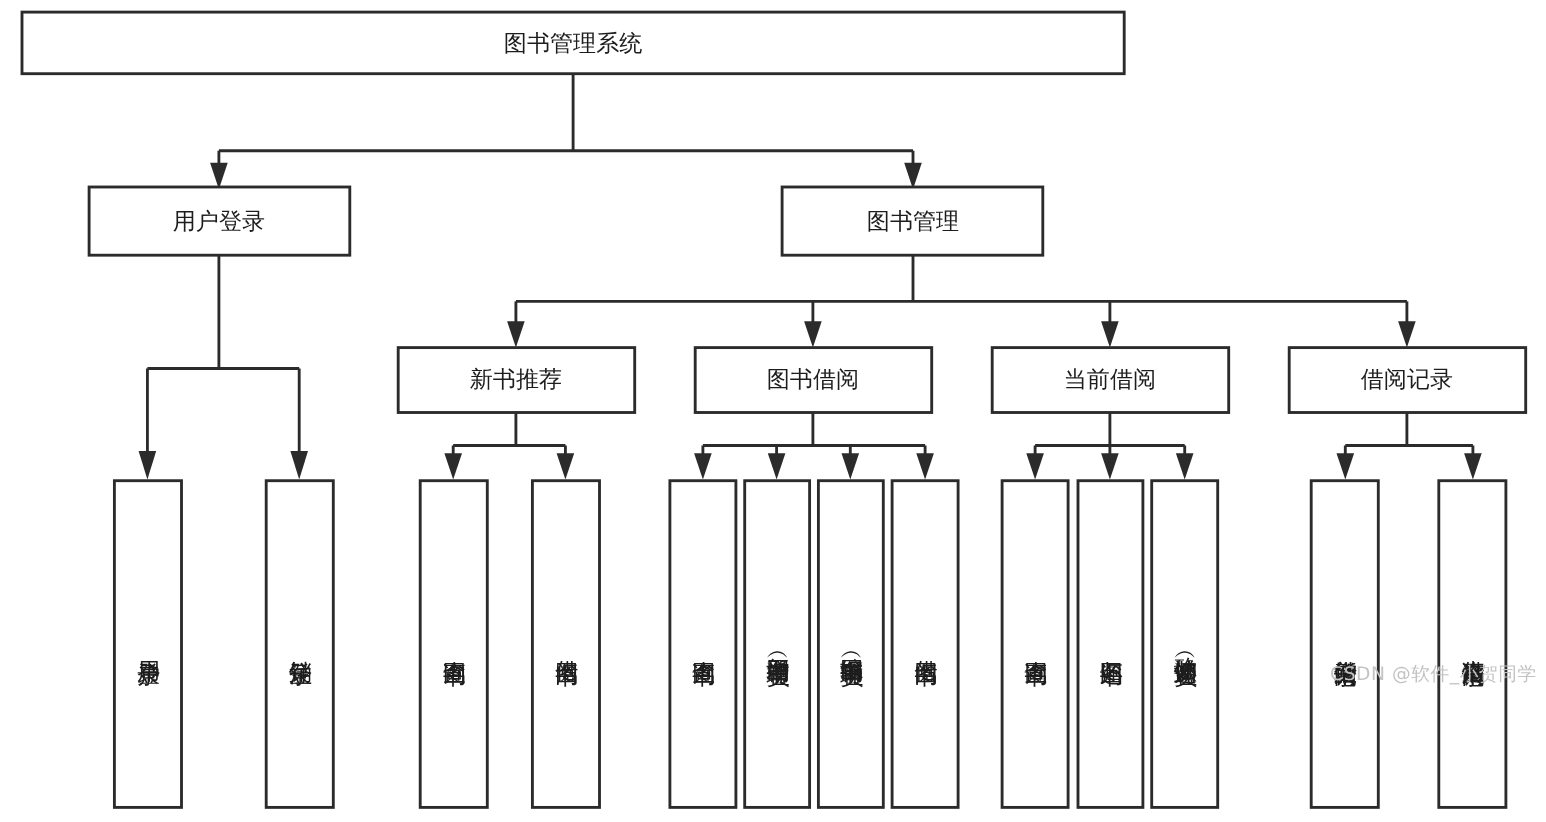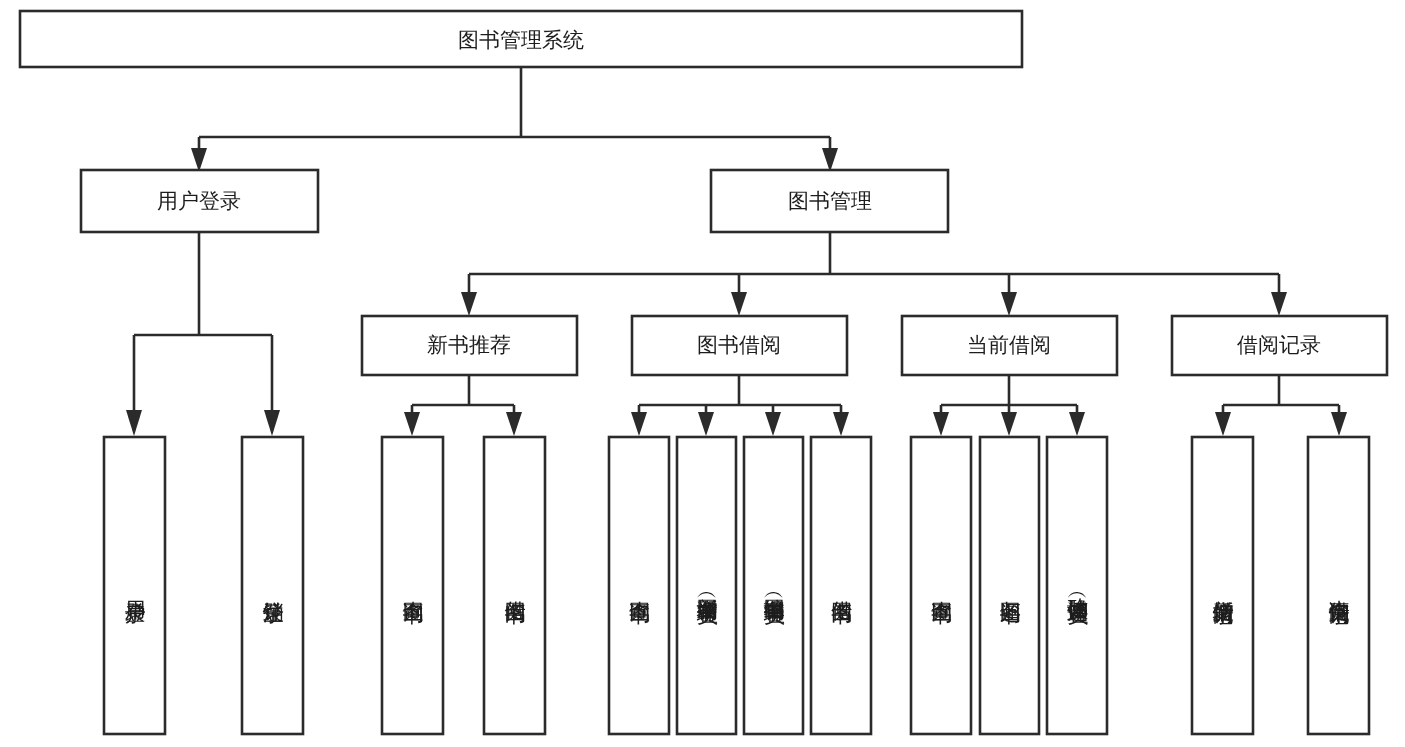--- a/index.html
+++ b/index.html
@@ -202,14 +202,15 @@
   <div class="node-label-v" style="left:744px; top:437px; width:59px; height:297px;">编辑图书（管理员）</div>
   <div class="node-label-v" style="left:811px; top:437px; width:60px; height:297px;">借阅图书</div>
 
   <div class="node-label-v" style="left:911px; top:437px; width:60px; height:297px;">查询图书</div>
   <div class="node-label-v" style="left:980px; top:437px; width:59px; height:297px;">归还图书</div>
   <div class="node-label-v" style="left:1047px; top:437px; width:60px; height:297px;">确认归还（管理员）</div>
 
   <div class="node-label-v" style="left:1192px; top:437px; width:61px; height:297px;">新增借阅记录</div>
   <div class="node-label-v" style="left:1308px; top:437px; width:61px; height:297px;">查询借阅记录</div>
 
+  <div class="watermark">CSDN @软件_小贺同学</div>
 
 </div>
 
 </body></html>

